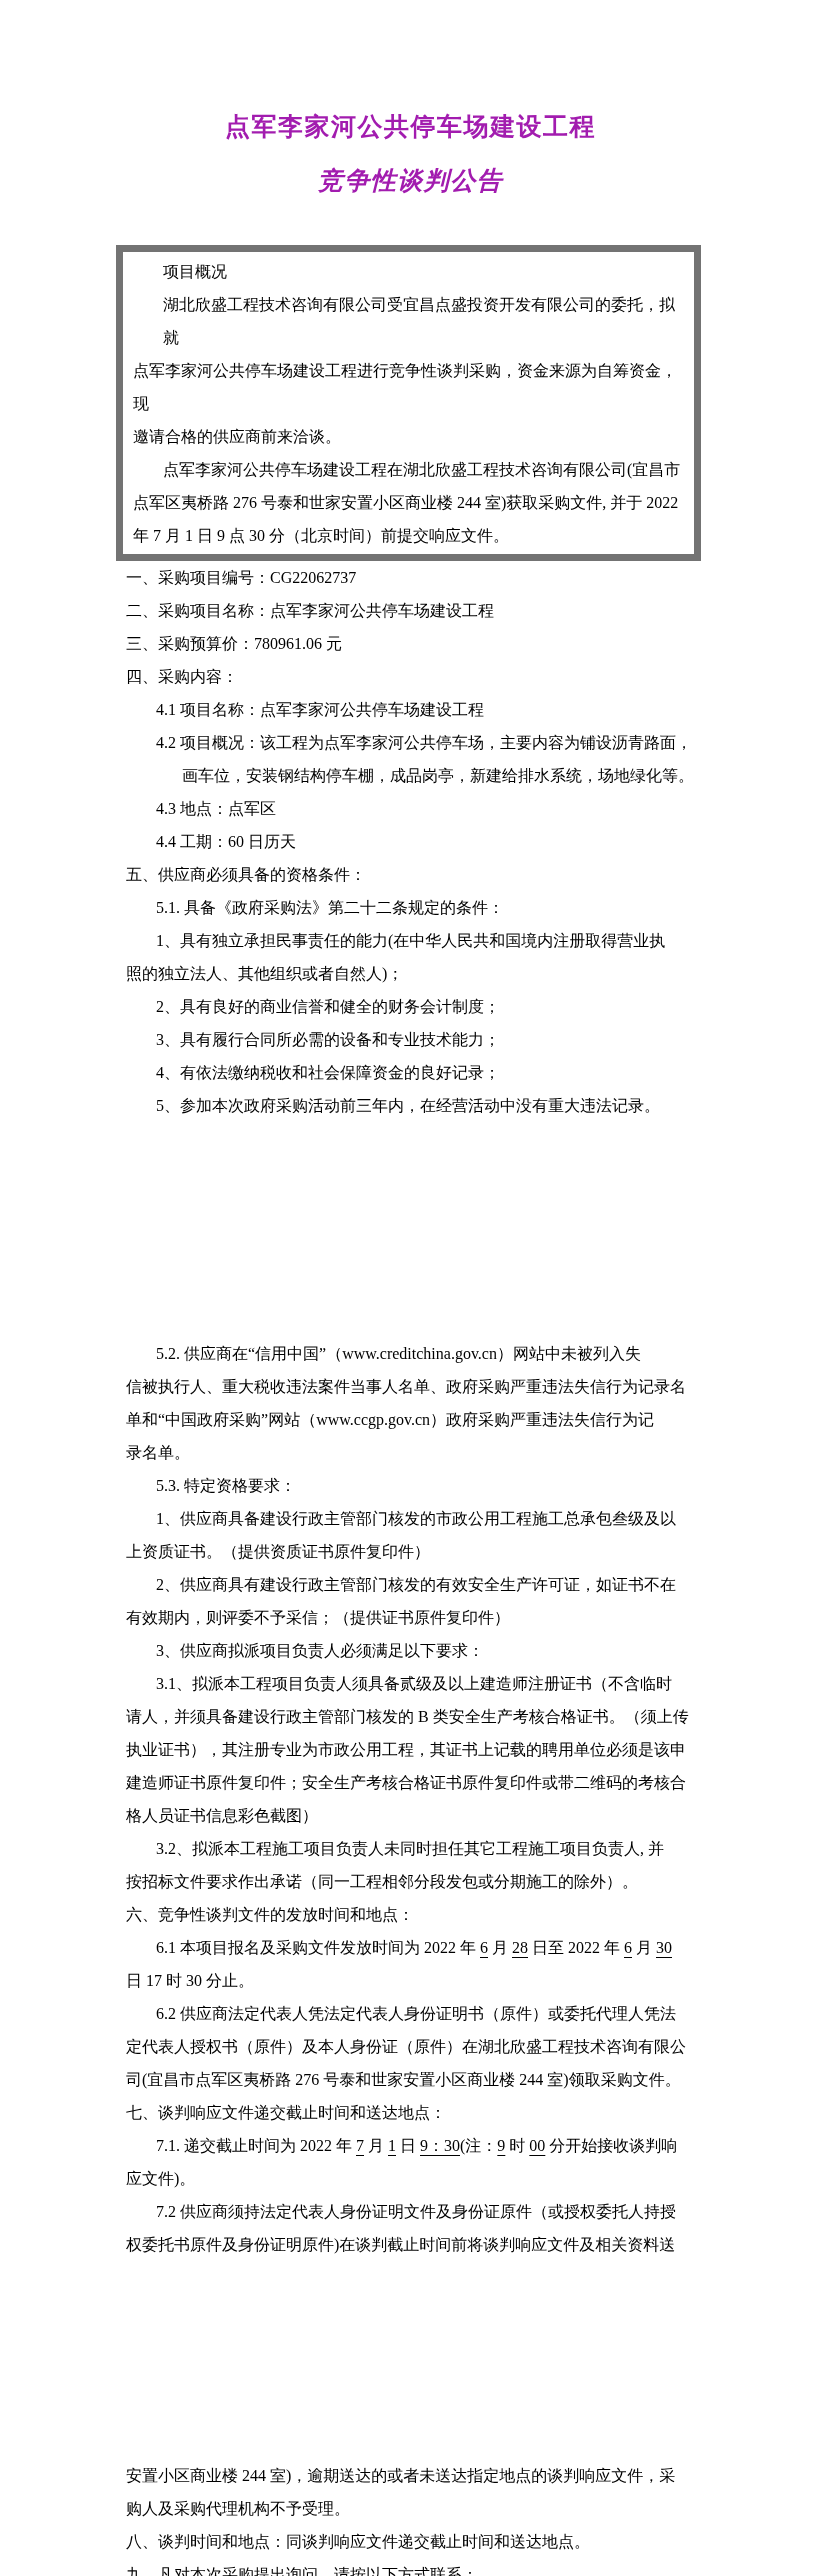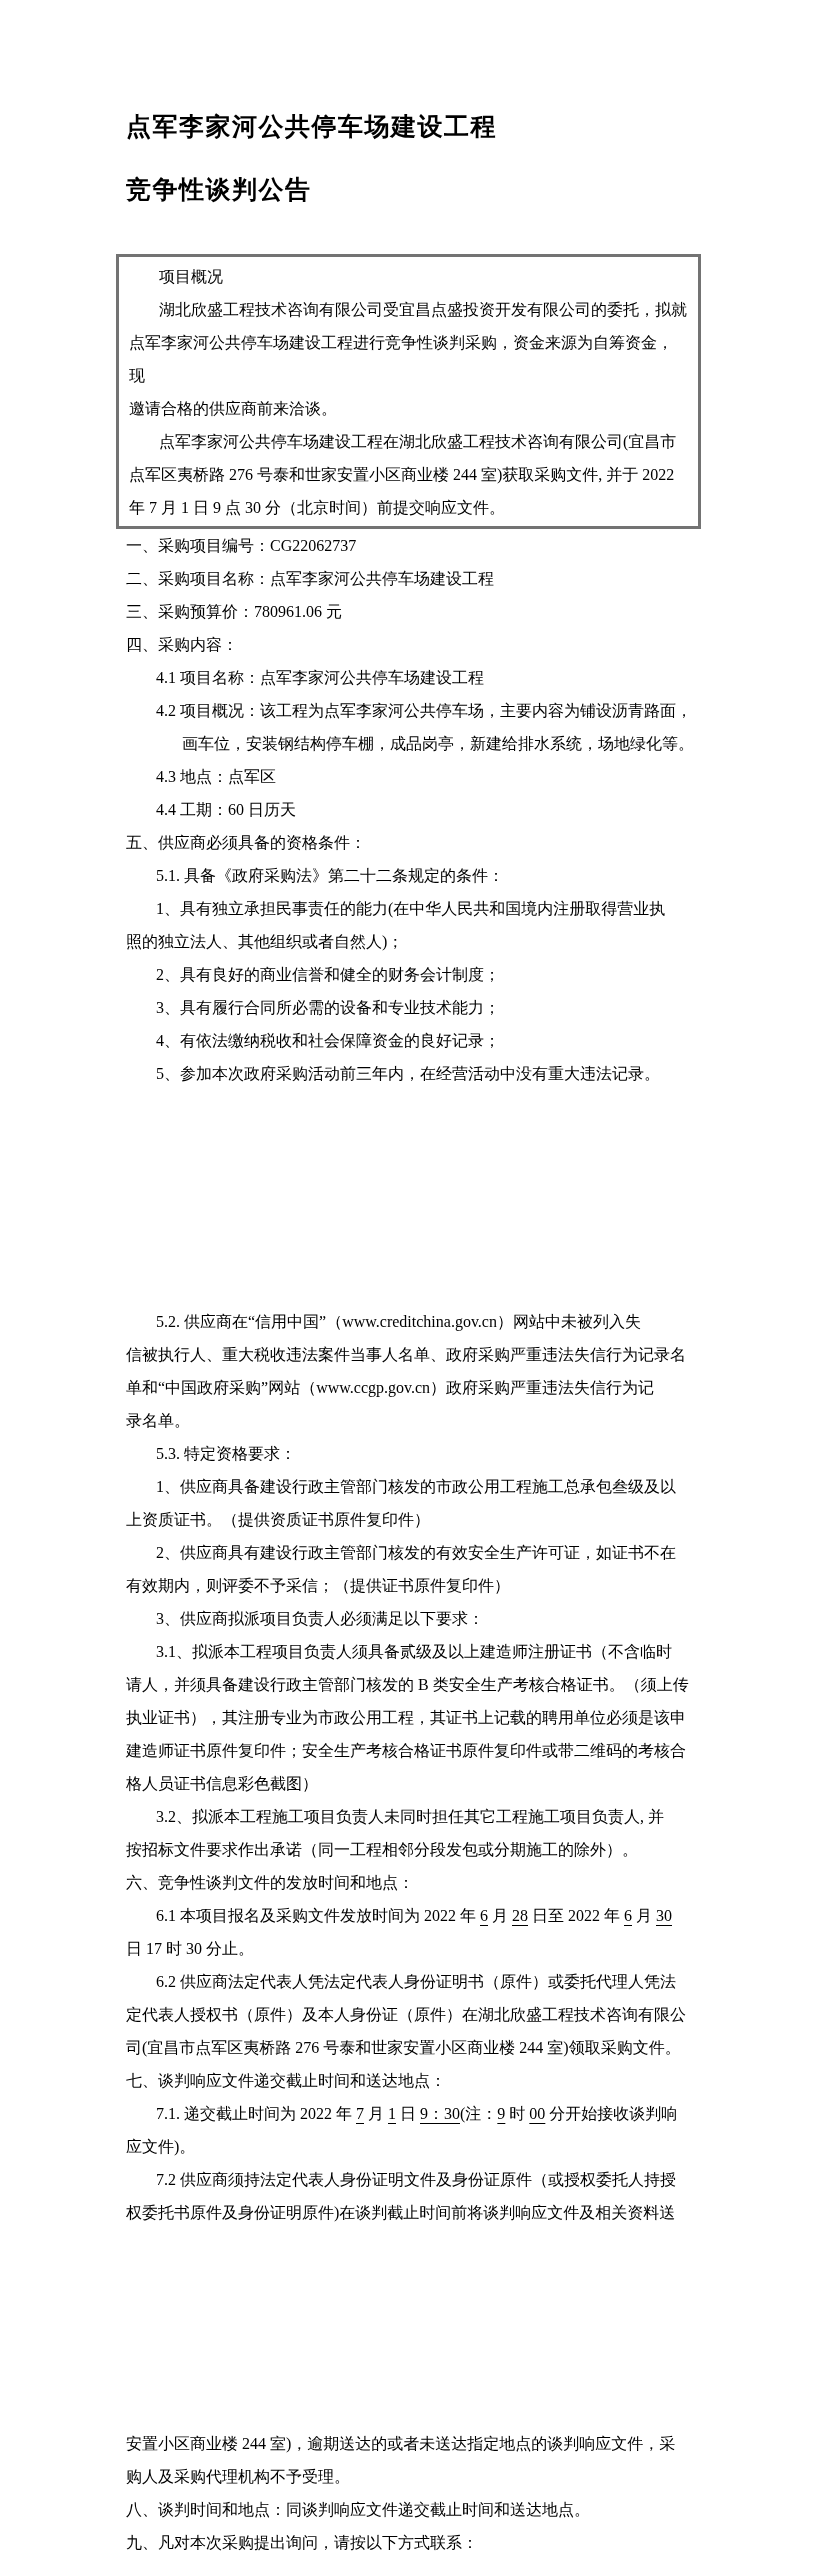--- a/index.html
+++ b/index.html
@@ -12,33 +12,34 @@
     position:relative;
   }
   .doc{
     width:569px;
     margin-left:126px;
     font-size:16px;
     line-height:33px;
   }
   .top-spacer{height:109px;}
   .title{
+    text-align:center;
     font-family:"Liberation Sans","DejaVu Sans",sans-serif;
     font-weight:bold;
     font-size:25px;
     line-height:34px;
     letter-spacing:1.5px;
-    color:#000000;
+    color:#a21caf;
   }
-  .title2{margin-top:29px;}
+  .title2{margin-top:20px;font-style:italic;}
   .overview-box{
     margin-top:48px;
     margin-left:-10.3px;
     width:585px;
-    border:3px solid #737373;
+    border:7px solid #737373;
     padding:3.1px 10.3px 2.1px 10.3px;
     box-sizing:border-box;
   }
   .line{min-height:33px;}
   .ind1{padding-left:30px;}
   .ind2{padding-left:56px;}
   .sp1{height:215px;}
   .sp2{height:198px;}
   .u{
     text-decoration:underline;

